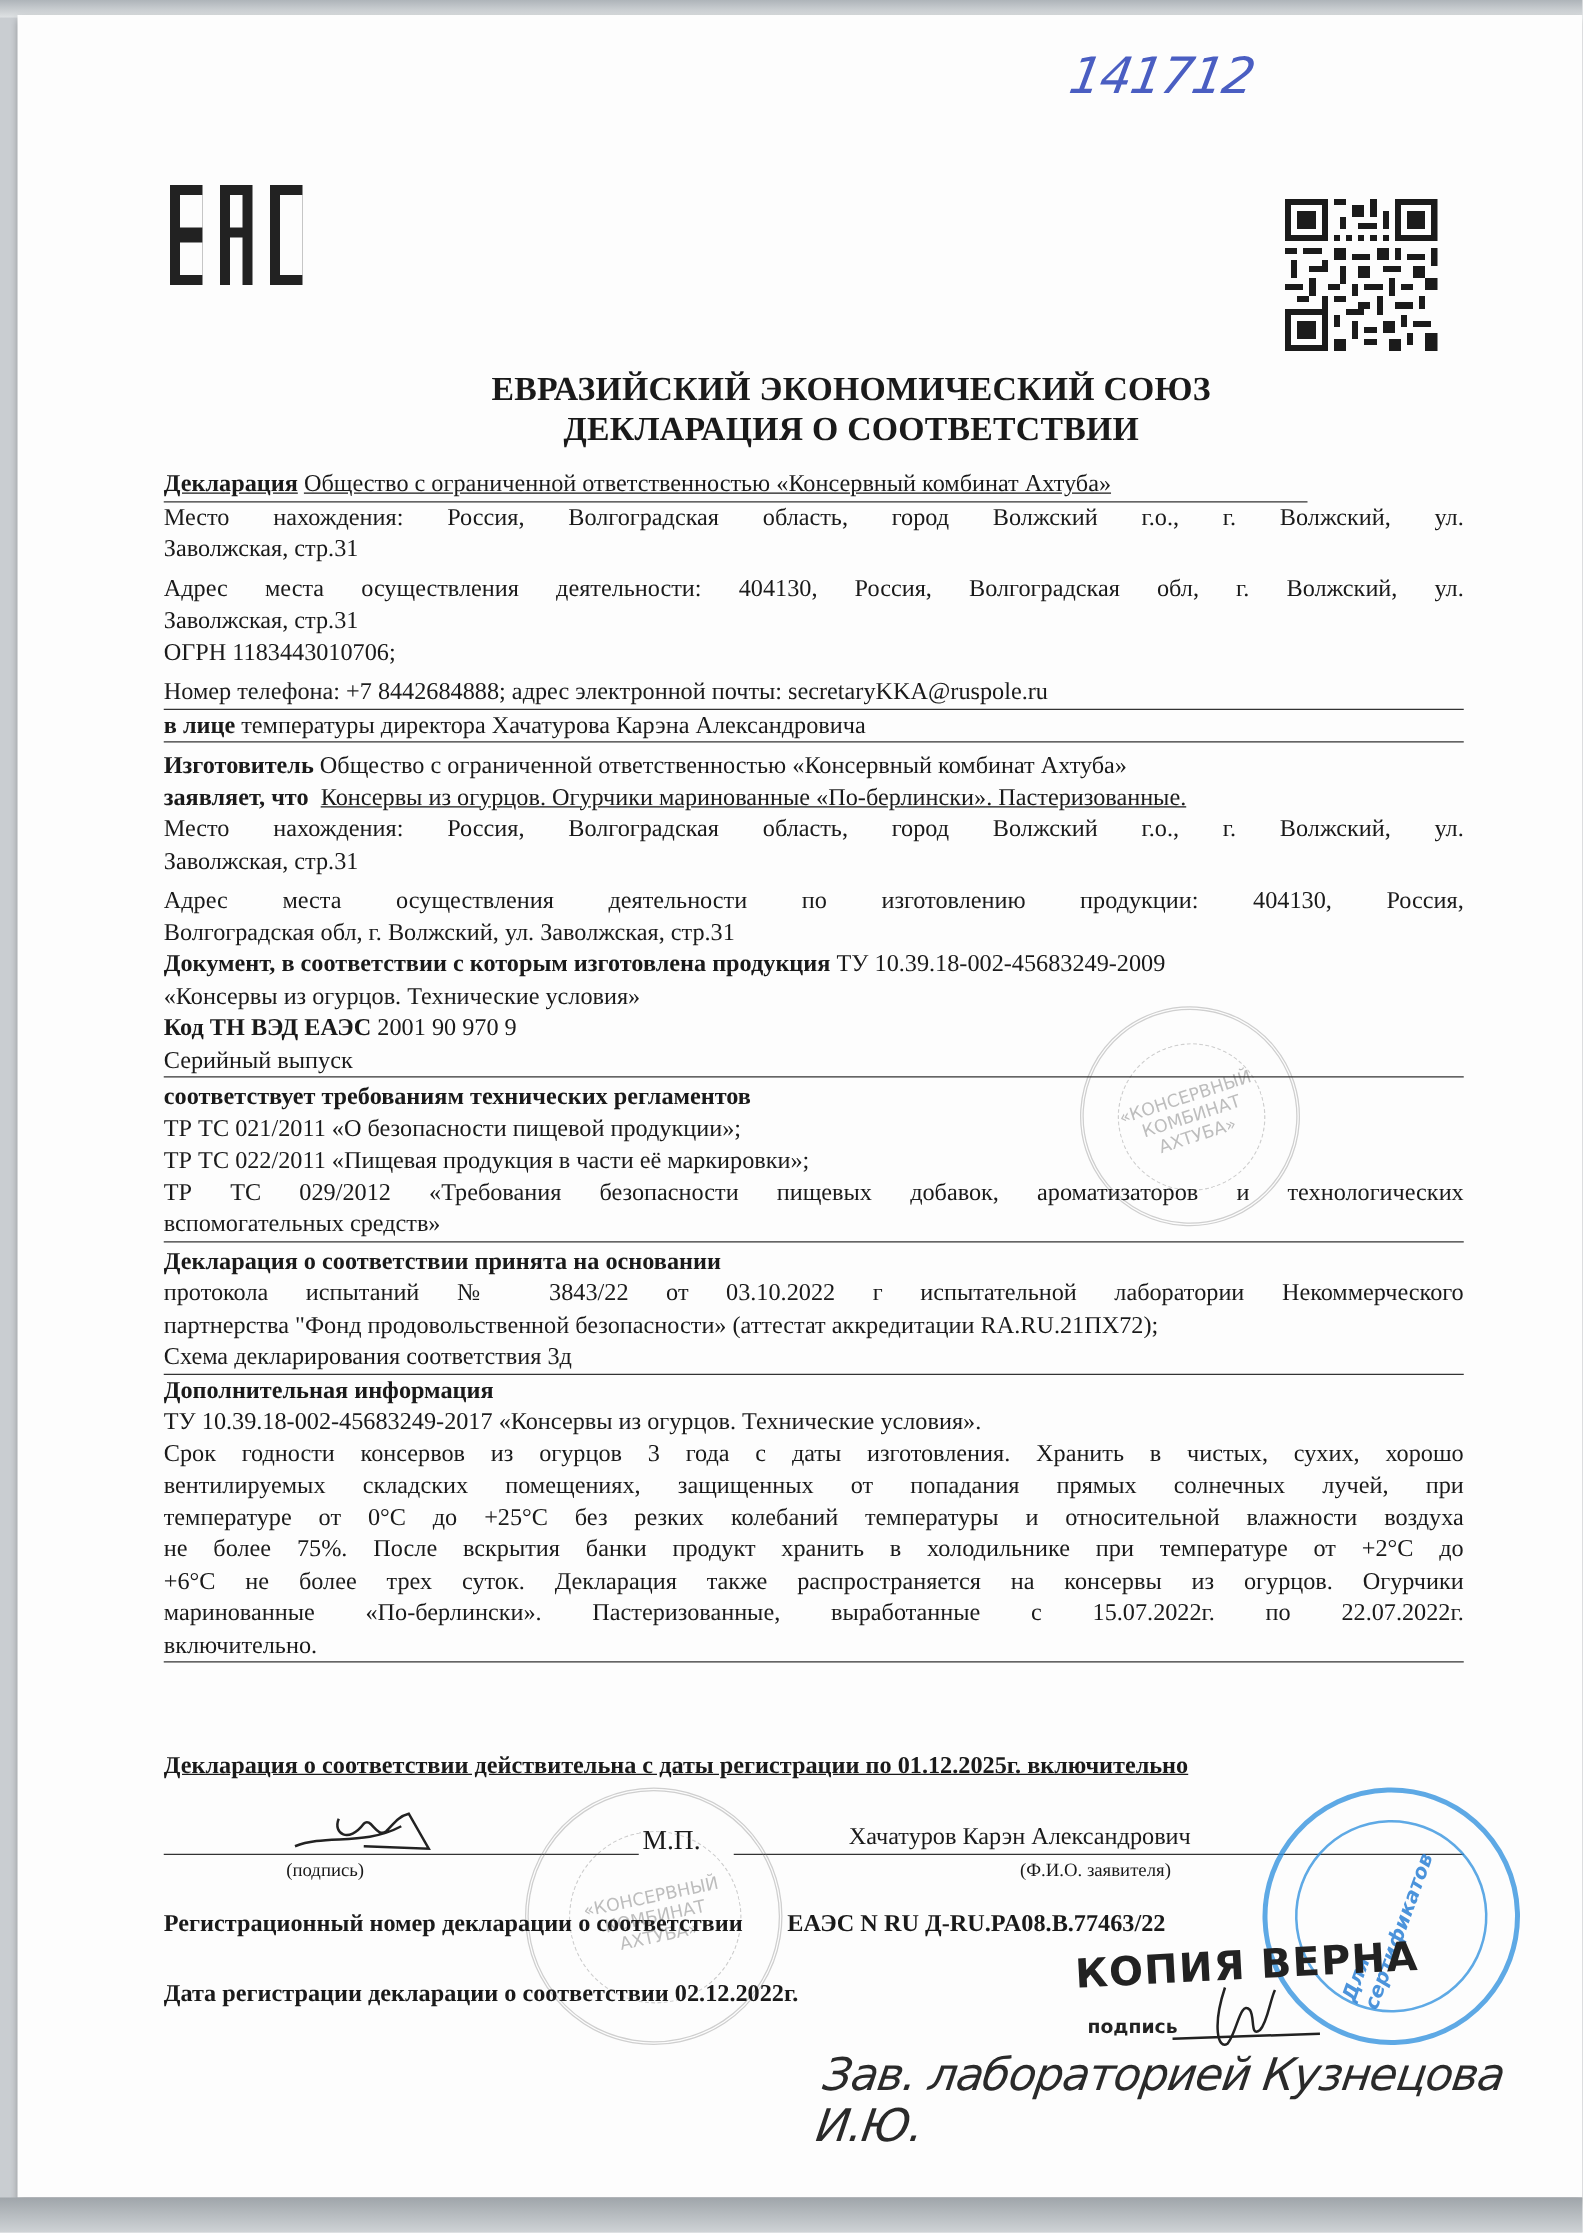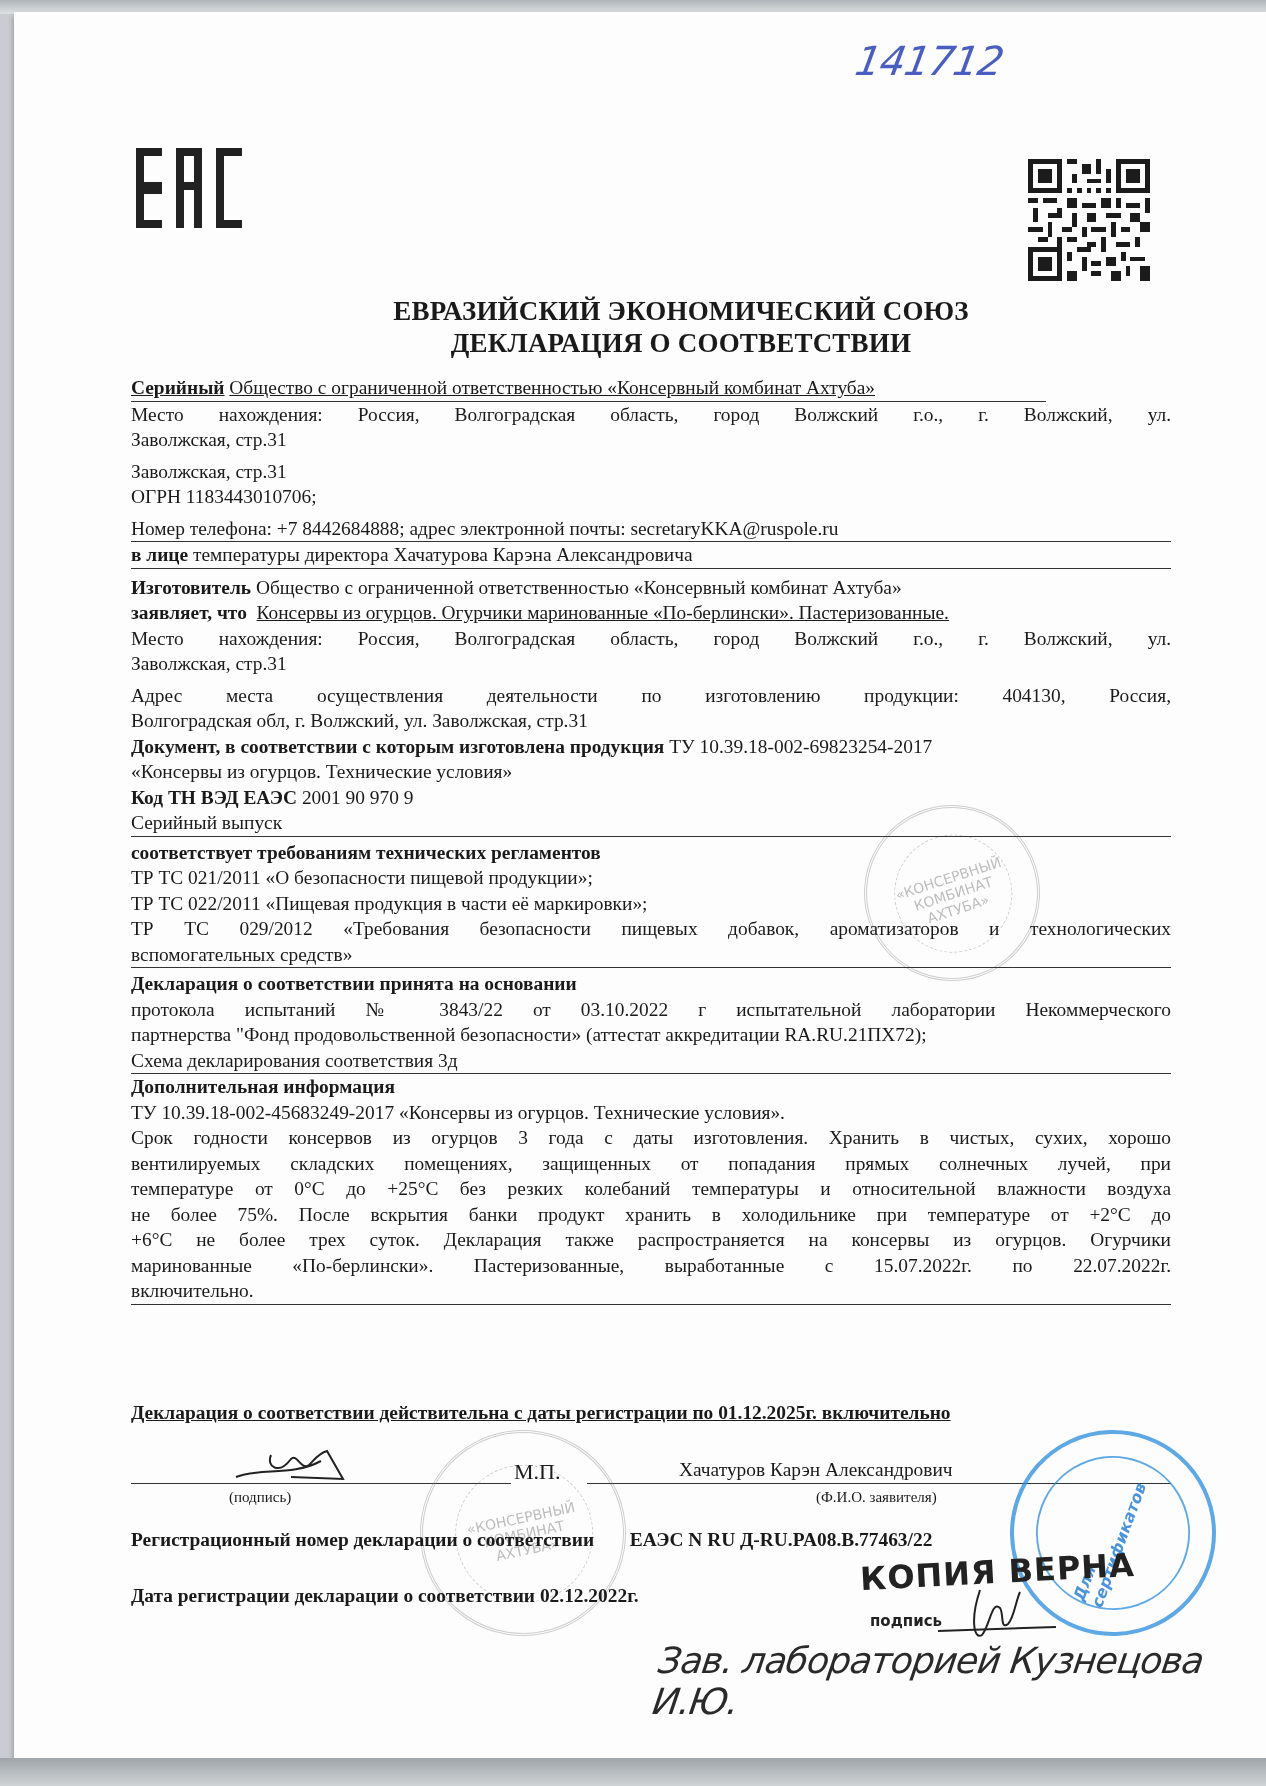--- a/index.html
+++ b/index.html
@@ -119,26 +119,27 @@
 <div class="title t1">ЕВРАЗИЙСКИЙ ЭКОНОМИЧЕСКИЙ СОЮЗ</div>
 <div class="title t2">ДЕКЛАРАЦИЯ О СООТВЕТСТВИИ</div>
 
 <div class="stamp" style="left:864px; top:805px; width:170px; height:170px; transform: rotate(-18deg);">
   <div class="inner">«КОНСЕРВНЫЙ КОМБИНАТ АХТУБА»</div>
 </div>
 
 <div class="content">
 
   <div class="row rule" style="width: 915px;">
-    <span class="b ul">Серийный</span>
+    <span class="b ul">Декларация</span>
     <span class="ul">Общество с ограниченной ответственностью «Консервный комбинат Ахтуба»</span>
   </div>
   <div class="row last-justify">Место нахождения: Россия, Волгоградская область, город Волжский г.о., г. Волжский, ул.</div>
   <div class="row">Заволжская, стр.31</div>
   <div class="gap"></div>
+  <div class="row last-justify">Адрес места осуществления деятельности: 404130, Россия, Волгоградская обл, г. Волжский, ул.</div>
   <div class="row">Заволжская, стр.31</div>
   <div class="row">ОГРН 1183443010706;</div>
   <div class="gap"></div>
   <div class="row rule">Номер телефона: +7 8442684888;  адрес электронной почты: secretaryKKA@ruspole.ru</div>
   <div class="row rule">
     <span class="b">в лице</span>
     <span>температуры директора Хачатурова Карэна Александровича</span>
   </div>
   <div class="gap"></div>
 
@@ -151,21 +152,21 @@
     <span class="ul">Консервы из огурцов. Огурчики маринованные «По-берлински». Пастеризованные.</span>
   </div>
   <div class="row last-justify">Место нахождения: Россия, Волгоградская область, город Волжский г.о., г. Волжский, ул.</div>
   <div class="row">Заволжская, стр.31</div>
   <div class="gap"></div>
   <div class="row last-justify">Адрес места осуществления деятельности по изготовлению продукции: 404130, Россия,</div>
   <div class="row">Волгоградская обл, г. Волжский, ул. Заволжская, стр.31</div>
 
   <div class="row">
     <span class="b">Документ, в соответствии с которым изготовлена продукция</span>
-    <span>ТУ 10.39.18-002-69823254-2017</span>
+    <span>ТУ 10.39.18-002-45683249-2009</span>
   </div>
   <div class="row">«Консервы из огурцов. Технические условия»</div>
   <div class="row">
     <span class="b">Код ТН ВЭД ЕАЭС</span>
     <span>2001 90 970 9</span>
   </div>
   <div class="row rule">Серийный выпуск</div>
   <div class="gap" style="height:3px"></div>
 
   <div class="row b">соответствует требованиям технических регламентов</div>

